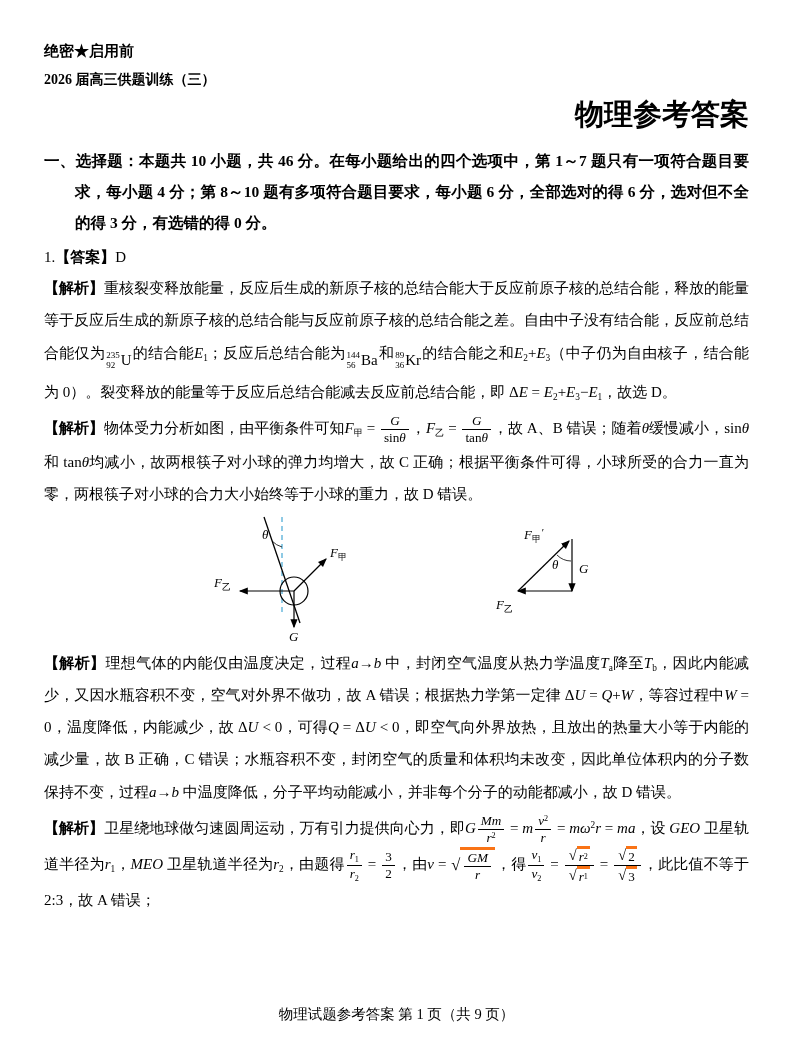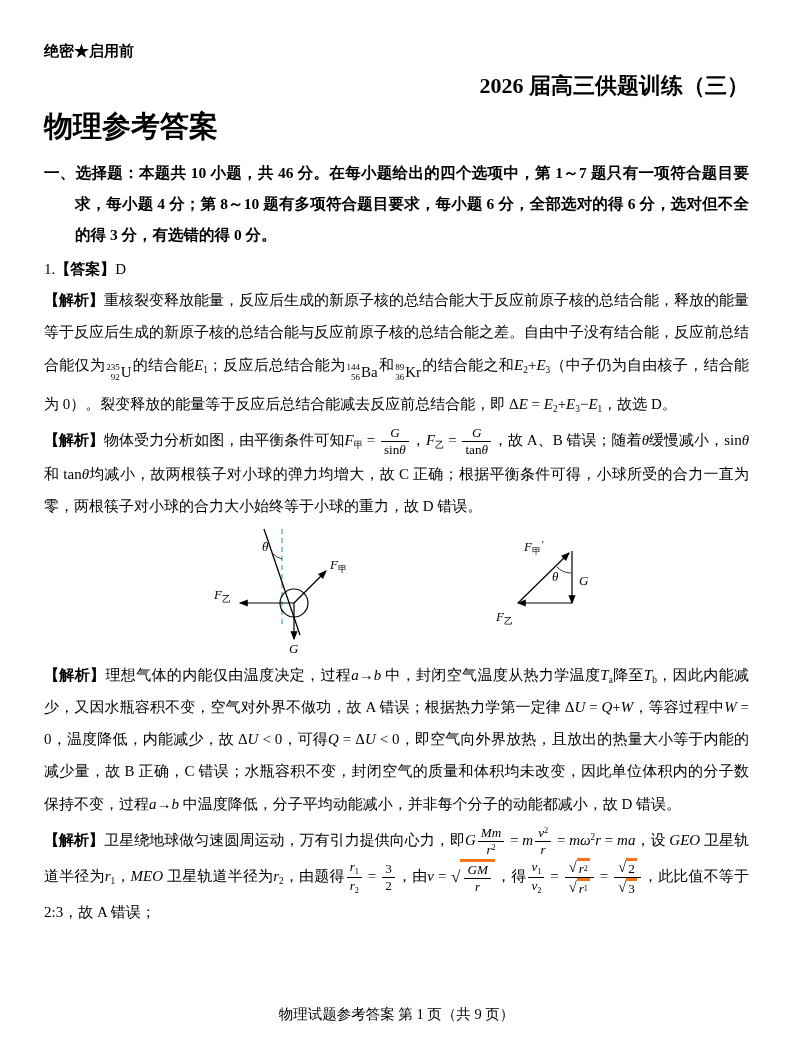--- a/index.html
+++ b/index.html
@@ -3,42 +3,42 @@
 <meta charset="utf-8">
 <style>
   * { margin:0; padding:0; box-sizing:border-box; }
   html,body { background:#fff; }
   body {
     width:793px; height:1058px; position:relative; overflow:hidden;
     font-family:"Liberation Serif","DejaVu Serif",serif; color:#000;
   }
   .page { position:absolute; inset:0; padding:42px 44px 0 44px; }
   .classification { font-weight:bold; font-size:15px; font-family:Liberation Serif, serif; margin-bottom:10px; }
-  .title { text-align:right; font-weight:bold; font-size:22px; margin-top:8px; }
-  .subtitle { text-align:left; font-weight:bold; font-size:29px; margin-top:6px; margin-bottom:10px; }
+  .title { text-align:left; font-weight:bold; font-size:14px; margin-top:8px; }
+  .subtitle { text-align:right; font-weight:bold; font-size:29px; margin-top:6px; margin-bottom:10px; }
   .section-instructions {
     font-weight:bold; font-size:15.5px; line-height:2.0; text-align:justify;
     padding-left:2em; text-indent:-2em; margin-bottom:4px;
   }
   .question { margin-top:4px; }
   .ansline { font-size:15px; line-height:2.0; }
   .analysis { font-size:15px; line-height:2.15; text-align:justify; }
   .hei { font-weight:bold; }
   
   .m-v { font-style:italic; }
   .m-s { font-size:0.62em; vertical-align:-0.35em; font-style:normal; }
   .m-p { font-size:0.62em; vertical-align:0.5em; font-style:normal; }
   .m-f { display:inline-block; vertical-align:middle; text-align:center; font-size:0.88em; line-height:1.2; margin:0 2px; }
   .m-f .num { display:block; border-bottom:1px solid #000; padding:0 3px; }
   .m-f .den { display:block; padding:0 3px; }
   .m-q { display:inline-flex; align-items:center; vertical-align:middle; margin:0 1px; }
   .m-q .rad { font-size:1.1em; line-height:1; font-style:normal; }
   .m-q .radc { border-top:3px solid #f97316; padding:0 2px; display:inline-flex; align-items:center; }
   .m-n { display:inline-flex; align-items:center; margin:0 1px; }
-  .m-n .nn { display:inline-flex; flex-direction:column; align-items:flex-end; font-size:0.6em; line-height:1.15; margin-right:1px; font-style:normal; }
+  .m-n .nn { display:inline-flex; flex-direction:column; font-size:0.6em; line-height:1.15; margin-right:1px; font-style:normal; }
   
   .figure { display:flex; justify-content:center; margin:4px 0 0 0; }
   .flabel { font-family:"Liberation Serif","DejaVu Serif",serif; font-style:italic; font-size:13px; fill:#000; }
   .fsub { font-size:9px; font-style:normal; }
   .footer { position:absolute; bottom:34px; left:0; width:100%; text-align:center; font-size:14.5px; }
 </style>
 </head>
 <body>
 
 <div class="page">

